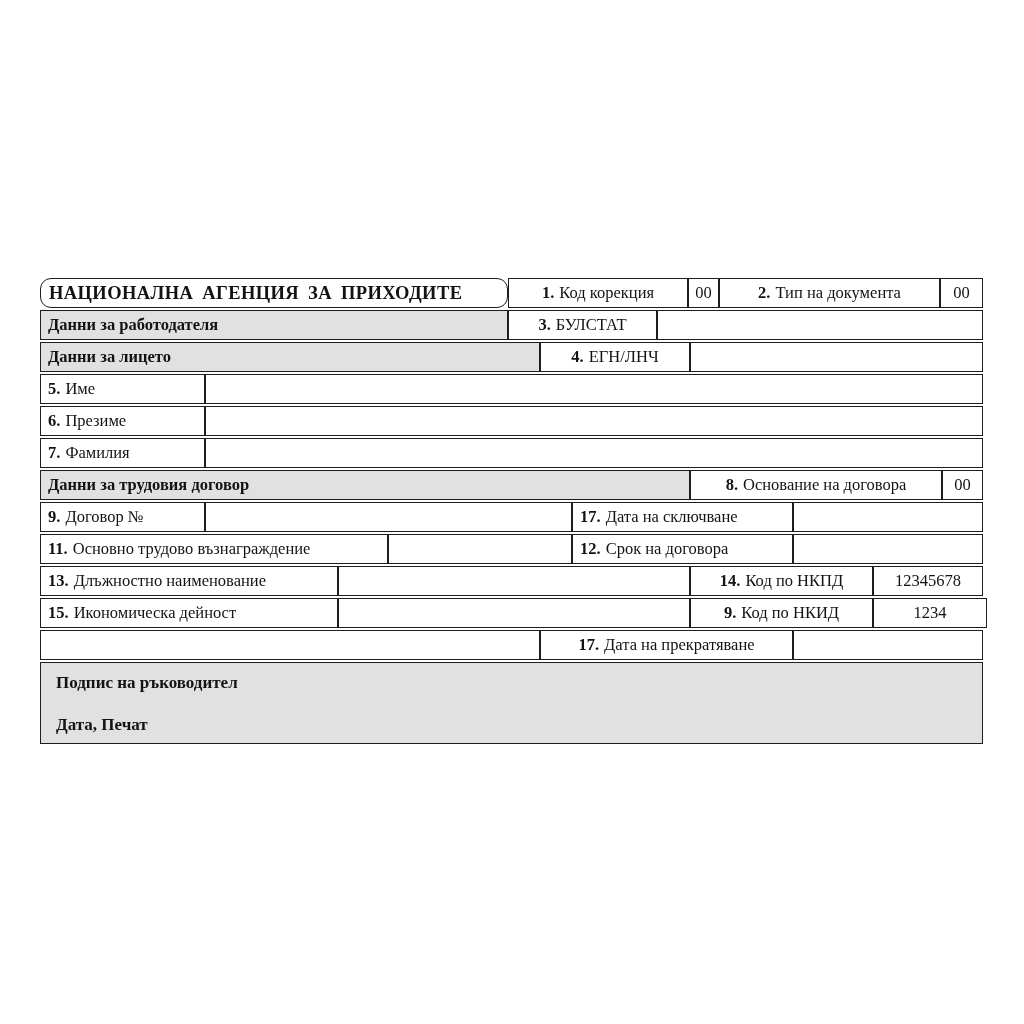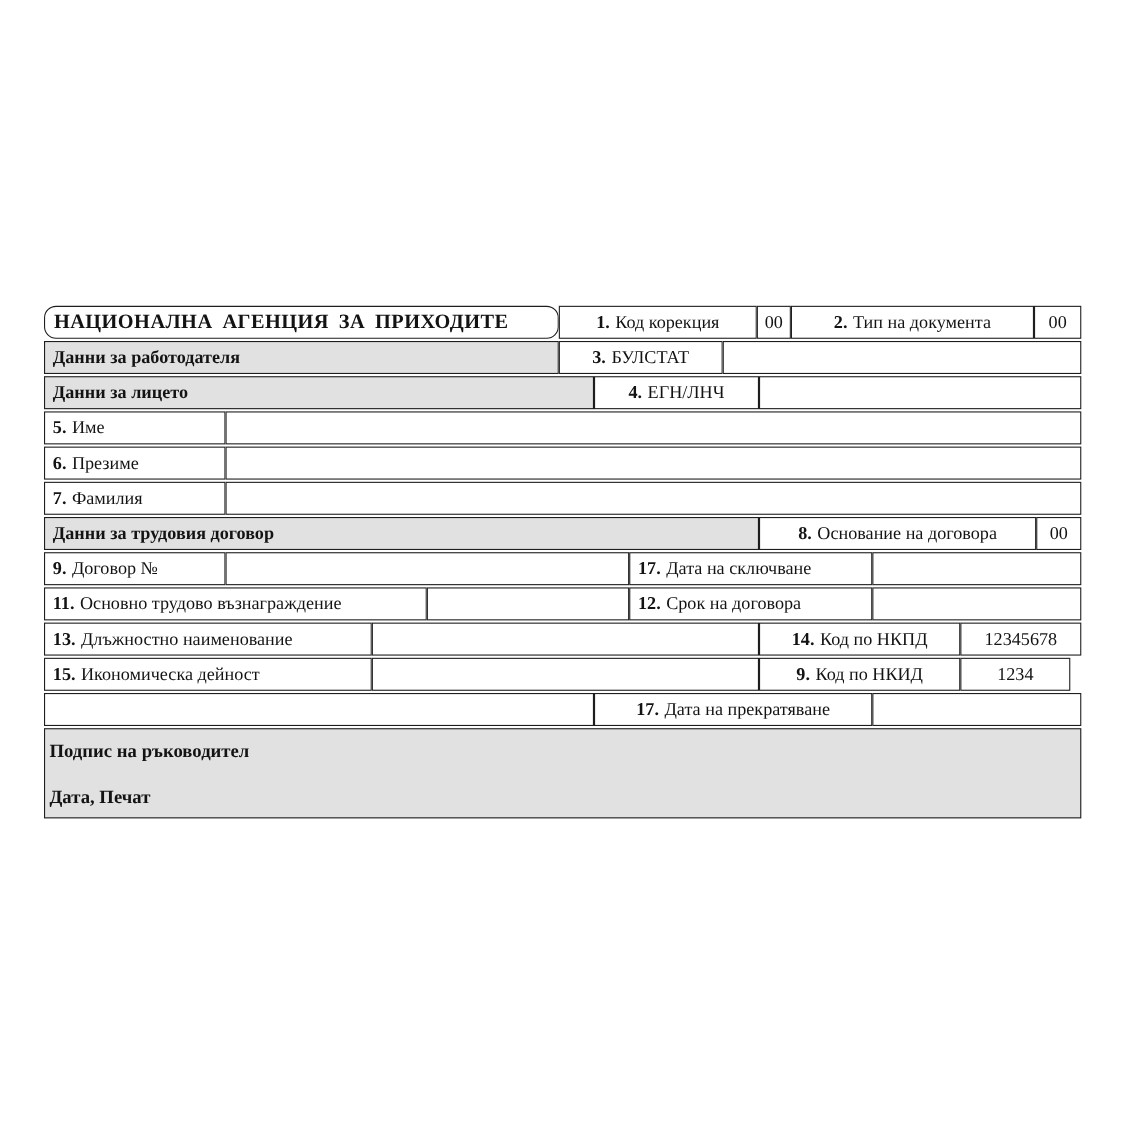--- a/index.html
+++ b/index.html
@@ -45,21 +45,21 @@
     letter-spacing: 0.4px;
     word-spacing: 4px;
     padding-left: 8px;
     border-radius: 11px;
   }
   .sigrow { height: 82px; margin-bottom: 0; }
   .sigcell {
     flex-direction: column;
     align-items: flex-start;
     justify-content: space-between;
-    padding: 11px 8px 10px 4px;
+    padding: 11px 8px 10px 15px;
     font-weight: bold;
     font-size: 17px;
   }
 </style>
 </head>
 <body>
 
 <div class="form">
 
   <div class="row">
@@ -169,21 +169,21 @@
   <div class="row">
     <div class="cell padl" style="width:298px">
       <span class="num">15.</span>
       <span>Икономическа дейност</span>
     </div>
     <div class="cell padl" style="width:352px"></div>
     <div class="cell center" style="width:183px">
       <span class="num">9.</span>
       <span>Код по НКИД</span>
     </div>
-    <div class="cell center" style="width:100px">1234</div>
+    <div class="cell center" style="width:114px">1234</div>
   </div>
 
   <div class="row">
     <div class="cell" style="width:500px"></div>
     <div class="cell center" style="width:253px">
       <span class="num">17.</span>
       <span>Дата на прекратяване</span>
     </div>
     <div class="cell padl" style="width:190px"></div>
   </div>

